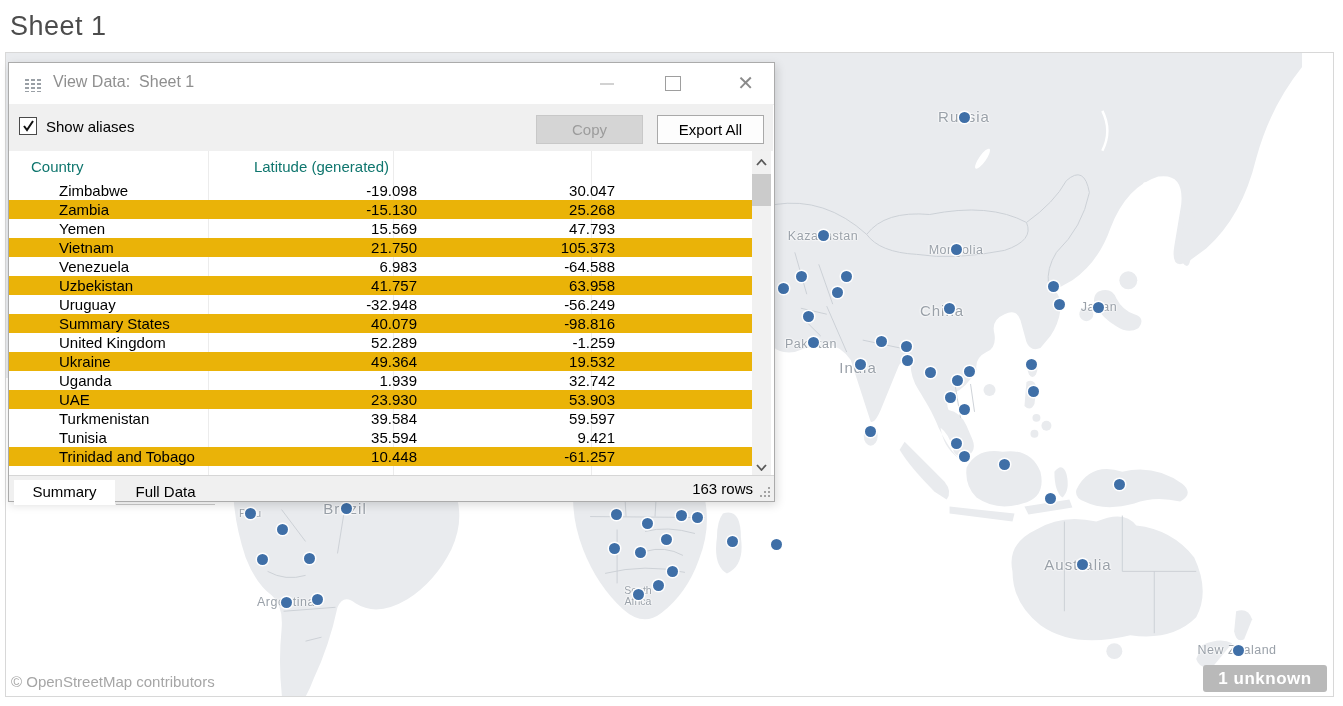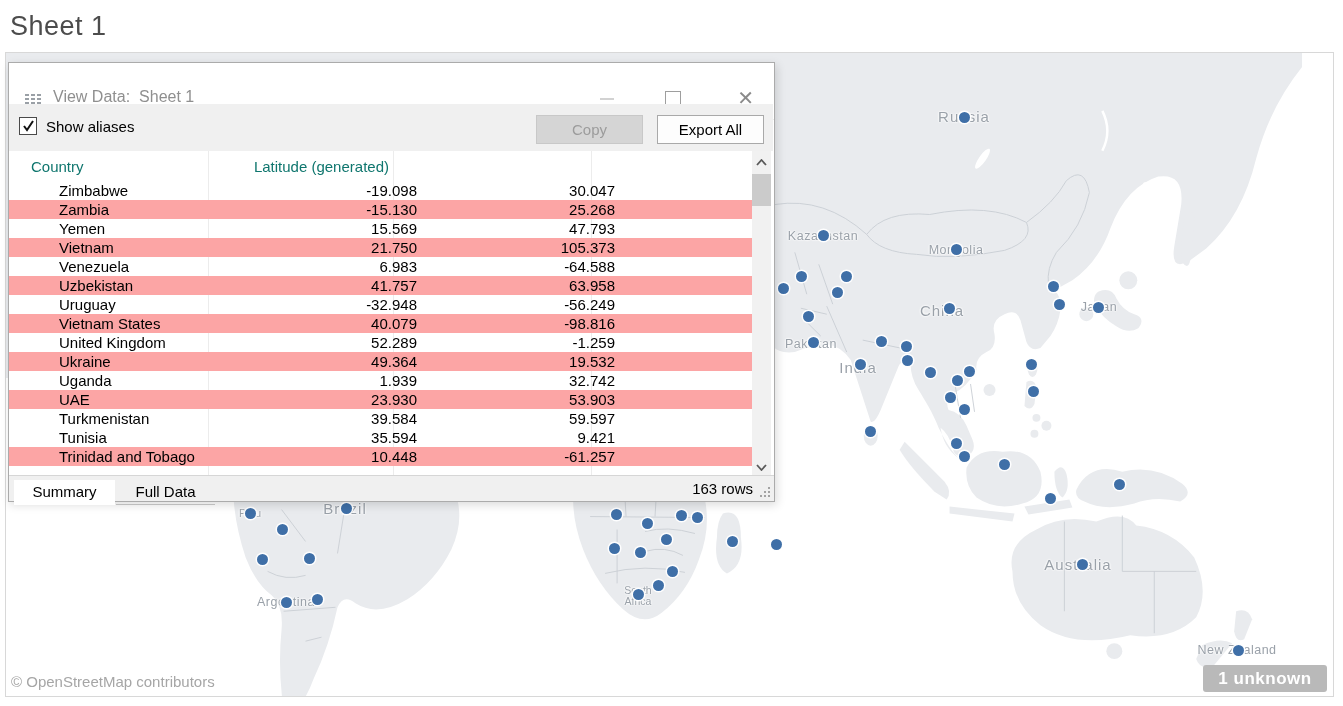--- a/index.html
+++ b/index.html
@@ -19,21 +19,21 @@
   .dot{position:absolute;width:11px;height:11px;border-radius:50%;background:#3f6fa7;
        box-shadow:0 0 0 1.5px rgba(255,255,255,.95);}
   .attribution{position:absolute;left:5px;bottom:6px;font-size:15px;color:#a6a6a6;}
   .unknown-badge{position:absolute;right:6px;bottom:4px;width:124px;height:27px;background:#b9b9b9;
                  border-radius:3px;color:#fff;font-weight:bold;font-size:17px;text-align:center;
                  line-height:27px;letter-spacing:.5px;}
 
   
   .dialog{position:absolute;left:8px;top:62px;width:767px;height:440px;box-sizing:border-box;
           background:#fff;border:1px solid #ababab;box-shadow:2px 3px 9px rgba(0,0,0,.14);}
-  .titlebar{position:absolute;left:0;top:15px;right:0;height:41px;background:#fff;border-bottom:1px solid #ededed;}
+  .titlebar{position:absolute;left:0;top:0;right:0;height:41px;background:#fff;border-bottom:1px solid #ededed;}
   .vd-icon{position:absolute;left:16px;top:15px;}
   .vd-title{position:absolute;left:44px;top:10px;font-size:16px;color:#8f8f8f;}
   .vd-title .sheetname{margin-left:9px;}
   .win-min{position:absolute;right:160px;top:20px;width:14px;height:2px;background:#d2d2d2;}
   .win-max{position:absolute;right:93px;top:13px;width:14px;height:13px;border:1px solid #9e9e9e;background:#fff;}
   .win-close{position:absolute;right:20px;top:8px;font-size:20px;color:#8a8a8a;line-height:24px;font-weight:400;}
 
   .toolbar{position:absolute;left:0;top:41px;right:1px;height:47px;background:#f0f0f0;}
   .aliases{position:absolute;left:10px;top:13px;display:flex;align-items:center;gap:9px;
            font-size:15px;color:#000;cursor:default;}
@@ -44,21 +44,21 @@
   .btn-export{right:9px;background:#fdfdfd;color:#000;border:1px solid #a9a9a9;}
 
   .table-wrap{position:absolute;left:0;top:88px;right:0;height:327px;background:#fff;overflow:hidden;}
   .col-sep{position:absolute;top:0;bottom:0;width:1px;background:#ececec;}
   .sep1{left:199px;} .sep2{left:384px;} .sep3{left:582px;}
   .thead{position:absolute;left:0;top:0;right:22px;height:30px;}
   .th{position:absolute;top:0;height:30px;line-height:32px;font-size:15px;color:#0f766e;}
   .c0{left:22px;} .c1{left:200px;width:180px;text-align:right;} .c2{left:385px;width:193px;text-align:right;}
   #rows{position:absolute;left:0;top:30px;right:22px;}
   .trow{position:relative;height:19px;}
-  .trow.band{background:#fca5a5;}
+  .trow.band{background:#eab308;}
   .td{position:absolute;top:0;height:19px;line-height:19px;font-size:15px;color:#000;margin-left:28px;}
 
   .scrollbar{position:absolute;top:0;right:3px;width:19px;height:327px;background:#f1f1f1;}
   .sb-btn{position:absolute;left:0;width:19px;height:20px;display:flex;align-items:center;justify-content:center;}
   .sb-up{top:1px;} .sb-down{bottom:1px;}
   .sb-thumb{position:absolute;left:0;top:23px;width:19px;height:32px;background:#cbcbcb;}
 
   .tabstrip{position:absolute;left:0;bottom:0;right:0;height:25px;background:#f0f0f0;border-top:1px solid #d6d6d6;}
   .tab{position:absolute;top:4px;height:25px;line-height:24px;font-size:15px;color:#000;text-align:center;cursor:default;}
   .tab-summary{left:5px;width:101px;background:#fff;}
@@ -296,21 +296,21 @@
             <span class="td c0">Uzbekistan</span>
             <span class="td c1">41.757</span>
             <span class="td c2">63.958</span>
           </div>
           <div class="trow">
             <span class="td c0">Uruguay</span>
             <span class="td c1">-32.948</span>
             <span class="td c2">-56.249</span>
           </div>
           <div class="trow band">
-            <span class="td c0">Vietnam States</span>
+            <span class="td c0">Summary States</span>
             <span class="td c1">40.079</span>
             <span class="td c2">-98.816</span>
           </div>
           <div class="trow">
             <span class="td c0">United Kingdom</span>
             <span class="td c1">52.289</span>
             <span class="td c2">-1.259</span>
           </div>
           <div class="trow band">
             <span class="td c0">Ukraine</span>

